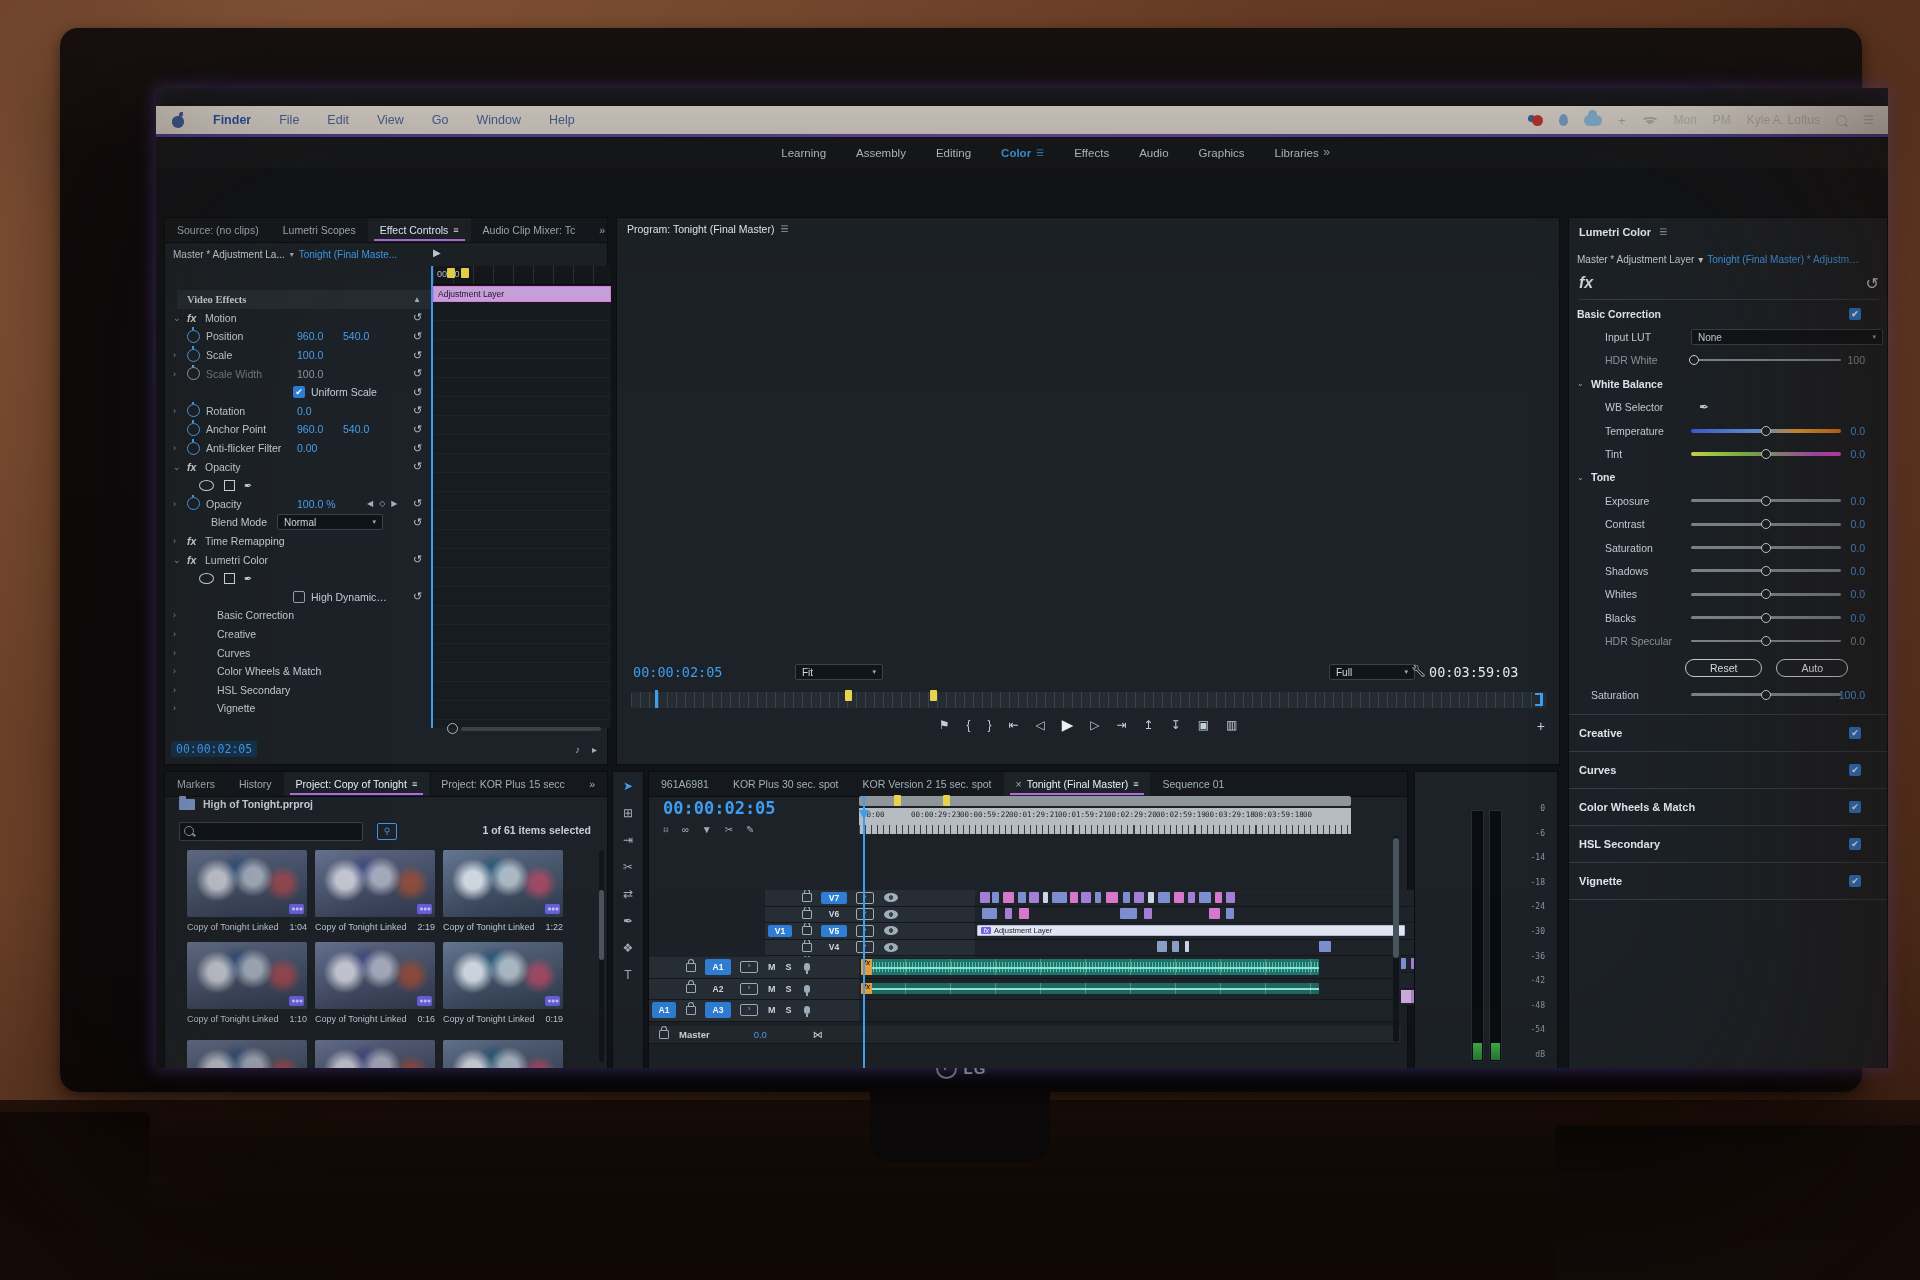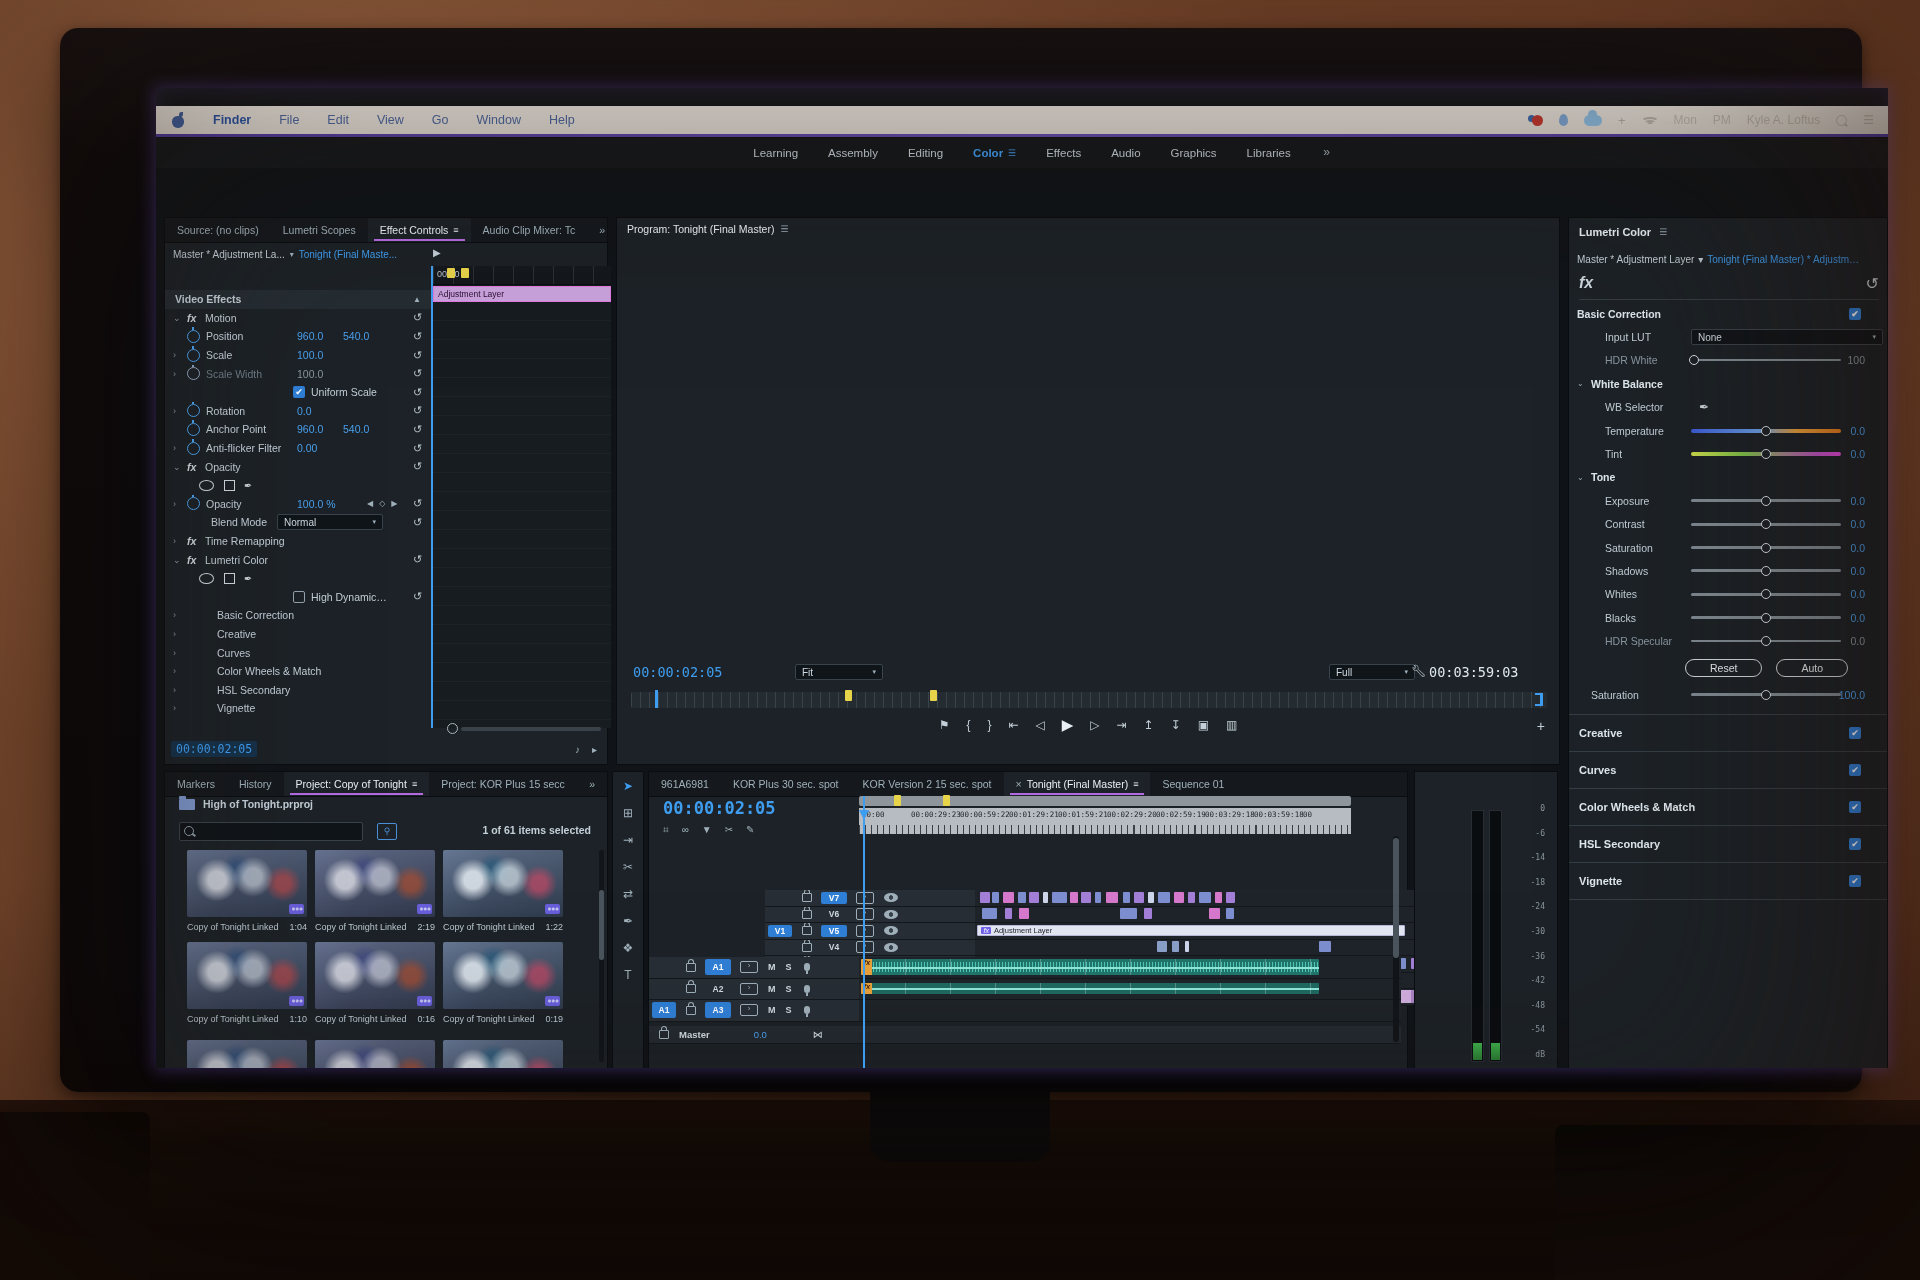--- a/index.html
+++ b/index.html
@@ -53,21 +53,21 @@
   .faint-txt{color:#8a8579;opacity:.4;font-size:12px;}
   .spotlight{width:9px;height:9px;border:1.5px solid #8a8579;border-radius:50%;position:relative;opacity:.4;}
   .spotlight::after{content:"";position:absolute;left:7px;top:8px;width:4px;height:1.5px;background:#8a8579;transform:rotate(40deg);}
   .cc-icon{color:#8a8579;opacity:.4;font-size:12px;}
 
   .purple-line{position:absolute;left:0;top:46px;width:100%;height:3px;
     background:linear-gradient(90deg,#5a43b8,#7a5ad0 50%,#5a43b8);opacity:.8;}
 
   
   .app{position:absolute;left:0;top:49px;width:100%;height:931px;background:#101418;}
-  .ws-bar{position:absolute;left:0;top:1px;width:100%;height:30px;background:#15191d;display:flex;align-items:center;justify-content:center;gap:30px;}
+  .ws-bar{position:absolute;left:0;top:1px;width:100%;height:30px;background:#15191d;display:flex;align-items:center;justify-content:center;gap:30px;padding-left:28px;}
   .ws-tab{color:#c3cfd8;font-size:11.5px;display:flex;align-items:center;gap:5px;cursor:default;}
   .ws-tab.active .ws-label{color:#3f9df0;font-weight:bold;}
   .ws-menu{color:#3f9df0;font-size:9px;}
   .ws-overflow{position:absolute;right:558px;top:8px;color:#9fb0ba;font-size:12px;}
 
   .panel{position:absolute;background:#1c2227;border:1px solid #0b0e11;box-sizing:border-box;}
   .ptabs{display:flex;align-items:center;gap:0;height:24px;background:#15191d;border-bottom:1px solid #0b0e11;overflow:hidden;}
   .ptab{padding:0 12px;font-size:10.5px;color:#9fb0ba;height:100%;display:flex;align-items:center;gap:5px;white-space:nowrap;position:relative;}
   .ptab.active{color:#e8f0f6;background:#1c2227;}
   .ptab.active::after{content:"";position:absolute;left:6px;right:6px;bottom:1px;height:2px;background:#b36ae0;}
@@ -76,21 +76,21 @@
   .ptab.chev{margin-left:auto;color:#9fb0ba;}
 
   
   #ec-panel{left:8px;top:80px;width:444px;height:548px;}
   .ec-master{position:absolute;left:0;top:25px;width:262px;height:22px;display:flex;align-items:center;gap:5px;padding-left:8px;font-size:10px;color:#c3cfd8;white-space:nowrap;overflow:hidden;}
   .ec-master .clipref{color:#3f9df0;}
   .ec-master .dd{font-size:8px;color:#9fb0ba;}
   .ec-play{position:absolute;left:268px;top:29px;color:#c3cfd8;font-size:10px;}
   .ec-params{position:absolute;left:0;top:72px;width:266px;}
   .ec-row{height:18.6px;display:flex;align-items:center;font-size:10.5px;color:#c3cfd8;position:relative;padding-left:8px;}
-  .ec-row.hdr{background:#252d33;color:#d6e2ea;font-weight:bold;margin-left:0;padding-left:10px;}
+  .ec-row.hdr{background:#252d33;color:#d6e2ea;font-weight:bold;margin-left:12px;padding-left:10px;font-family:Liberation Serif, serif;}
   .ec-row.hdr .up{position:absolute;right:10px;font-size:8px;color:#9fb0ba;}
   .ec-row .twirl{width:14px;color:#8a99a4;font-size:9px;}
   .ec-row .fx{font-style:italic;font-weight:bold;color:#cfd9e0;width:18px;}
   .ec-row .sw{width:11px;height:11px;border:1.3px solid #93a6c4;border-radius:50%;margin-right:6px;position:relative;flex:none;}
   .ec-row .sw::before{content:"";position:absolute;left:3.5px;top:-3.5px;width:2.5px;height:2.5px;background:#93a6c4;}
   .ec-row .sw.anim{border-color:#4aa3f0;}
   .ec-row .sw.anim::before{background:#4aa3f0;}
   .ec-row .lbl{color:#c3cfd8;}
   .ec-row.dim .lbl,.ec-row.dim .val{color:#6d7b85;}
   .ec-row .val{position:absolute;left:132px;color:#4aa0ee;}
@@ -295,20 +295,24 @@
 </head>
 <body>
 
 <div class="photo">
   <div class="desk"></div>
   <div class="speaker-left"></div>
   <div class="speaker-right"></div>
   <div class="stand"></div>
 
   <div class="monitor">
+    <div class="lg-logo">
+      <span class="lg-circle"></span>
+      <span class="lg-text">LG</span>
+    </div>
 
     <div class="screen">
 
       <div class="menubar">
         <div class="menu-left" id="menu-items">
           <span class="apple"></span>
         <span class="menu-item bold">Finder</span>
             <span class="menu-item">File</span>
             <span class="menu-item">Edit</span>
             <span class="menu-item">View</span>

